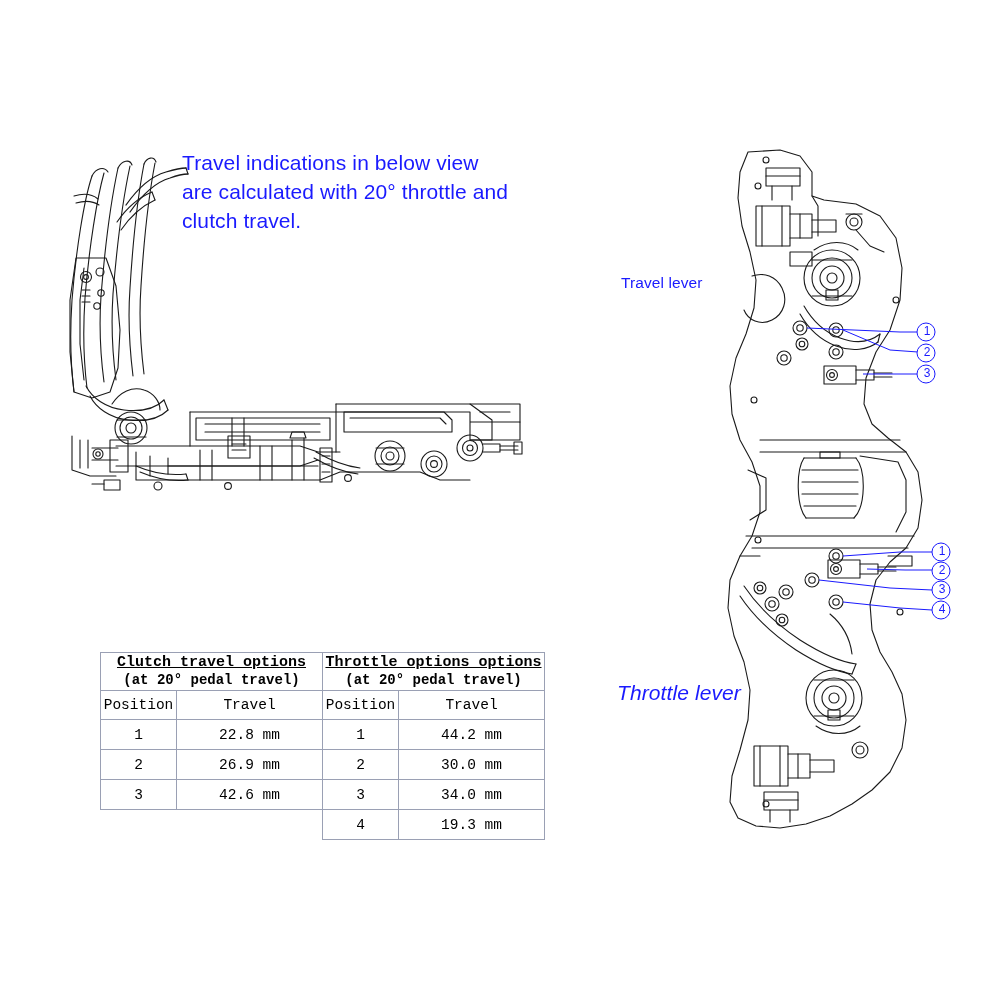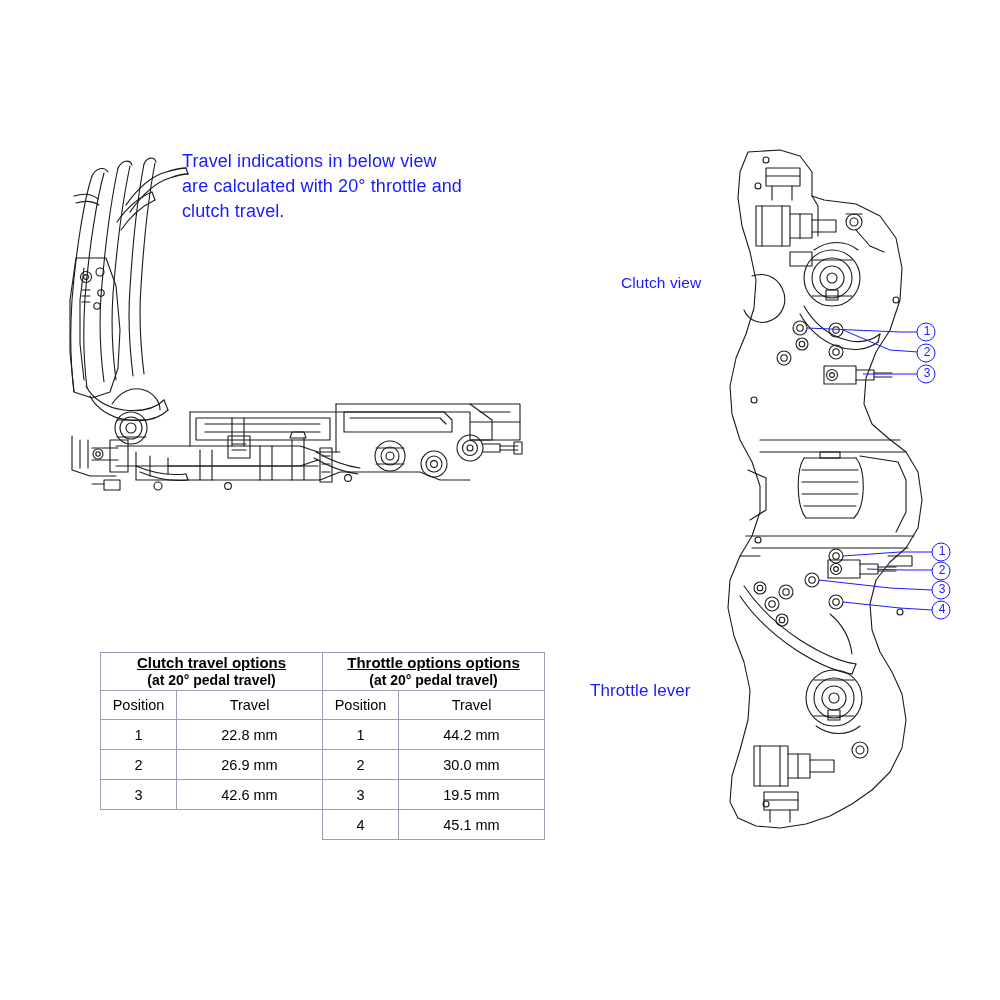--- a/index.html
+++ b/index.html
@@ -25,38 +25,39 @@
     position: absolute;
     left: 0; top: 0;
     width: 1000px;
     height: 1000px;
   }
 
   
   .note {
     position: absolute;
     color: #1a1afe;
-    font-size: 18px;
+    font-size: 21px;
     line-height: 1.38;
     white-space: pre;
     letter-spacing: 0.1px;
   }
   #note-travel { left: 182px; top: 149px; }
   #label-clutch-lever { left: 621px; top: 272px; font-size: 15.5px; }
-  #label-throttle-lever { left: 590px; top: 679px; font-size: 17px; }
+  #label-throttle-lever { left: 617px; top: 679px; font-size: 21px; font-style: italic; }
 
   
   .travel-table {
     position: absolute;
     left: 100px;
     top: 652px;
     border-collapse: collapse;
     font-size: 14.5px;
     color: #000;
     background: #fff;
+    font-family: Liberation Mono, monospace;
   }
   .travel-table td, .travel-table th {
     border: 1px solid #9aa0b4;
     padding: 0;
     text-align: center;
     font-weight: normal;
     vertical-align: middle;
   }
   .hdr-cell {
     padding: 6px 8px 7px 8px;
@@ -352,21 +353,21 @@
   <div style="position:absolute;left:918px;top:366px;width:18px;text-align:center;color:#1a1afe;font-size:12px;">3</div>
 
   <div style="position:absolute;left:933px;top:544px;width:18px;text-align:center;color:#1a1afe;font-size:12px;">1</div>
   <div style="position:absolute;left:933px;top:563px;width:18px;text-align:center;color:#1a1afe;font-size:12px;">2</div>
   <div style="position:absolute;left:933px;top:582px;width:18px;text-align:center;color:#1a1afe;font-size:12px;">3</div>
   <div style="position:absolute;left:933px;top:602px;width:18px;text-align:center;color:#1a1afe;font-size:12px;">4</div>
 
   <div class="note" id="note-travel">Travel indications in below view
 are calculated with 20° throttle and
 clutch travel.</div>
-  <div class="note" id="label-clutch-lever">Clutch view</div>
+  <div class="note" id="label-clutch-lever">Travel lever</div>
   <div class="note" id="label-throttle-lever">Throttle lever</div>
 
   <table class="travel-table">
     <tbody>
         <tr>
       <td colspan="2" class="hdr-cell">
         <span class="hdr-title">Clutch travel options</span>
         <span class="hdr-sub">(at 20° pedal travel)</span>
       </td>
       <td colspan="2" class="hdr-cell">
@@ -389,24 +390,24 @@
     <tr class="data-row">
       <td>2</td>
       <td>26.9 mm</td>
       <td>2</td>
       <td>30.0 mm</td>
     </tr>
     <tr class="data-row">
       <td>3</td>
       <td>42.6 mm</td>
       <td>3</td>
-      <td>19.5 mm</td>
+      <td>34.0 mm</td>
     </tr>
     <tr class="data-row">
       <td class="empty-cell"></td>
       <td class="empty-cell"></td>
       <td>4</td>
-      <td>45.1 mm</td>
+      <td>19.3 mm</td>
     </tr>
   </tbody>
     </table>
 
 </div>
 
 </body></html>

